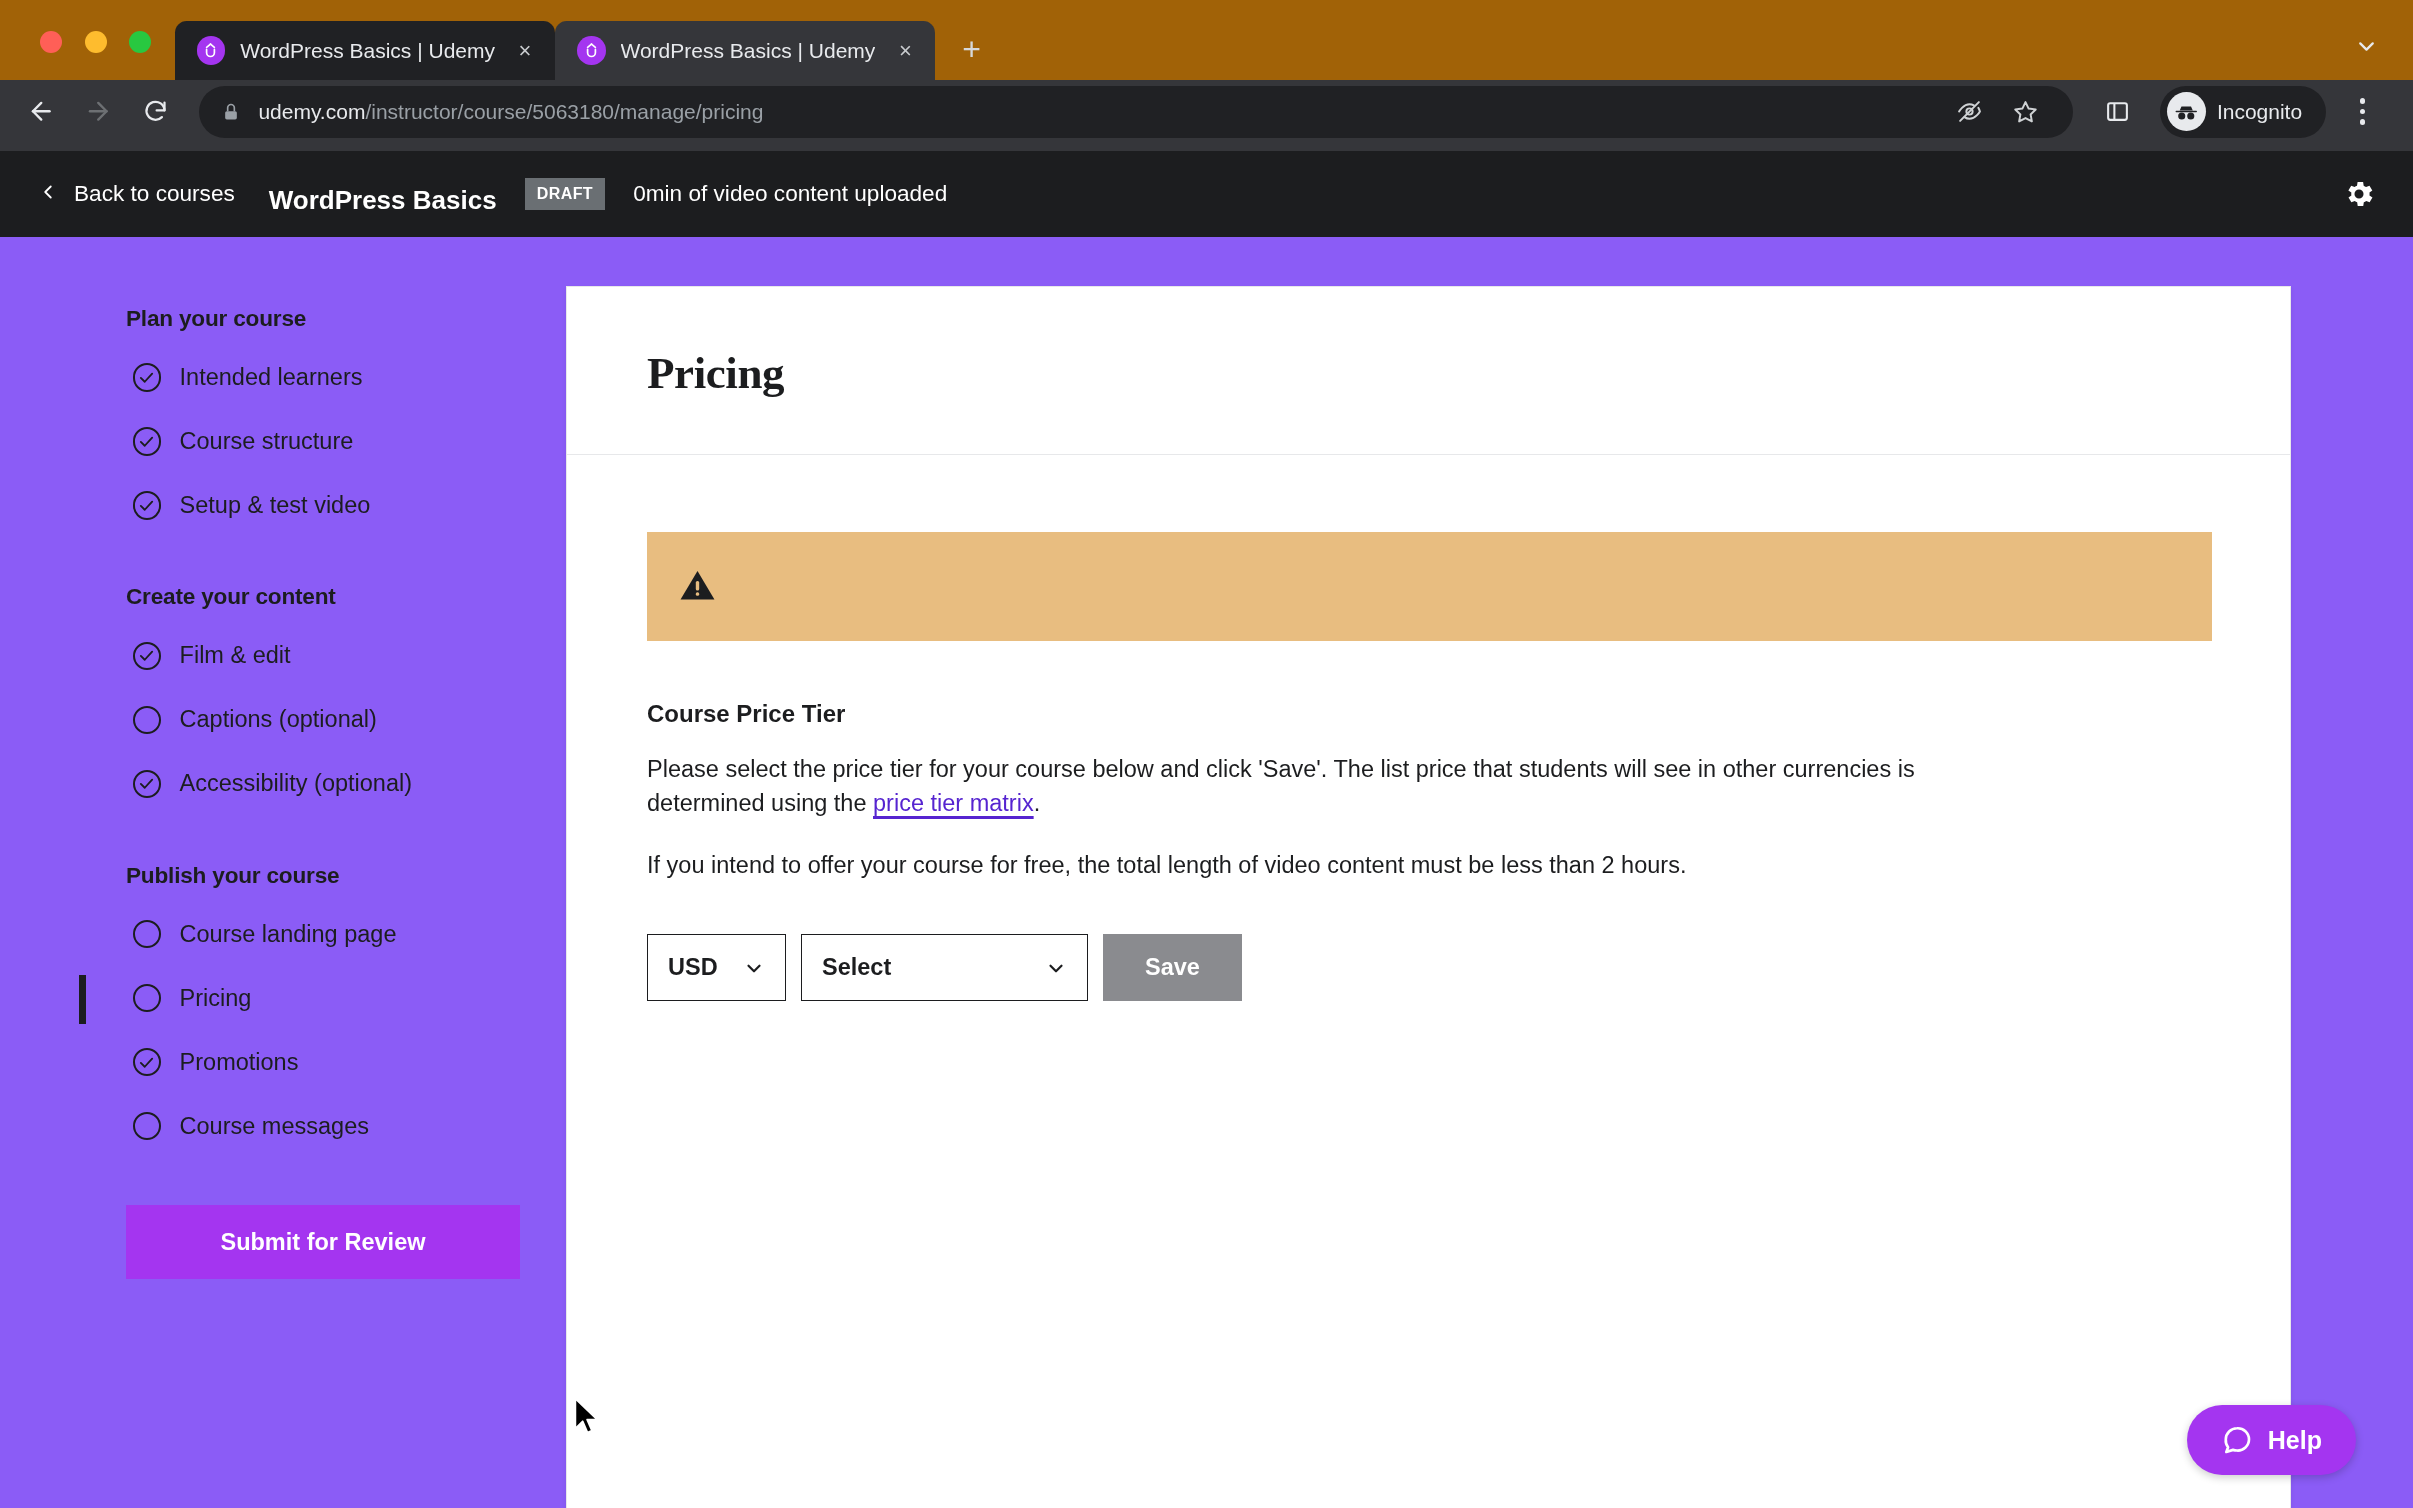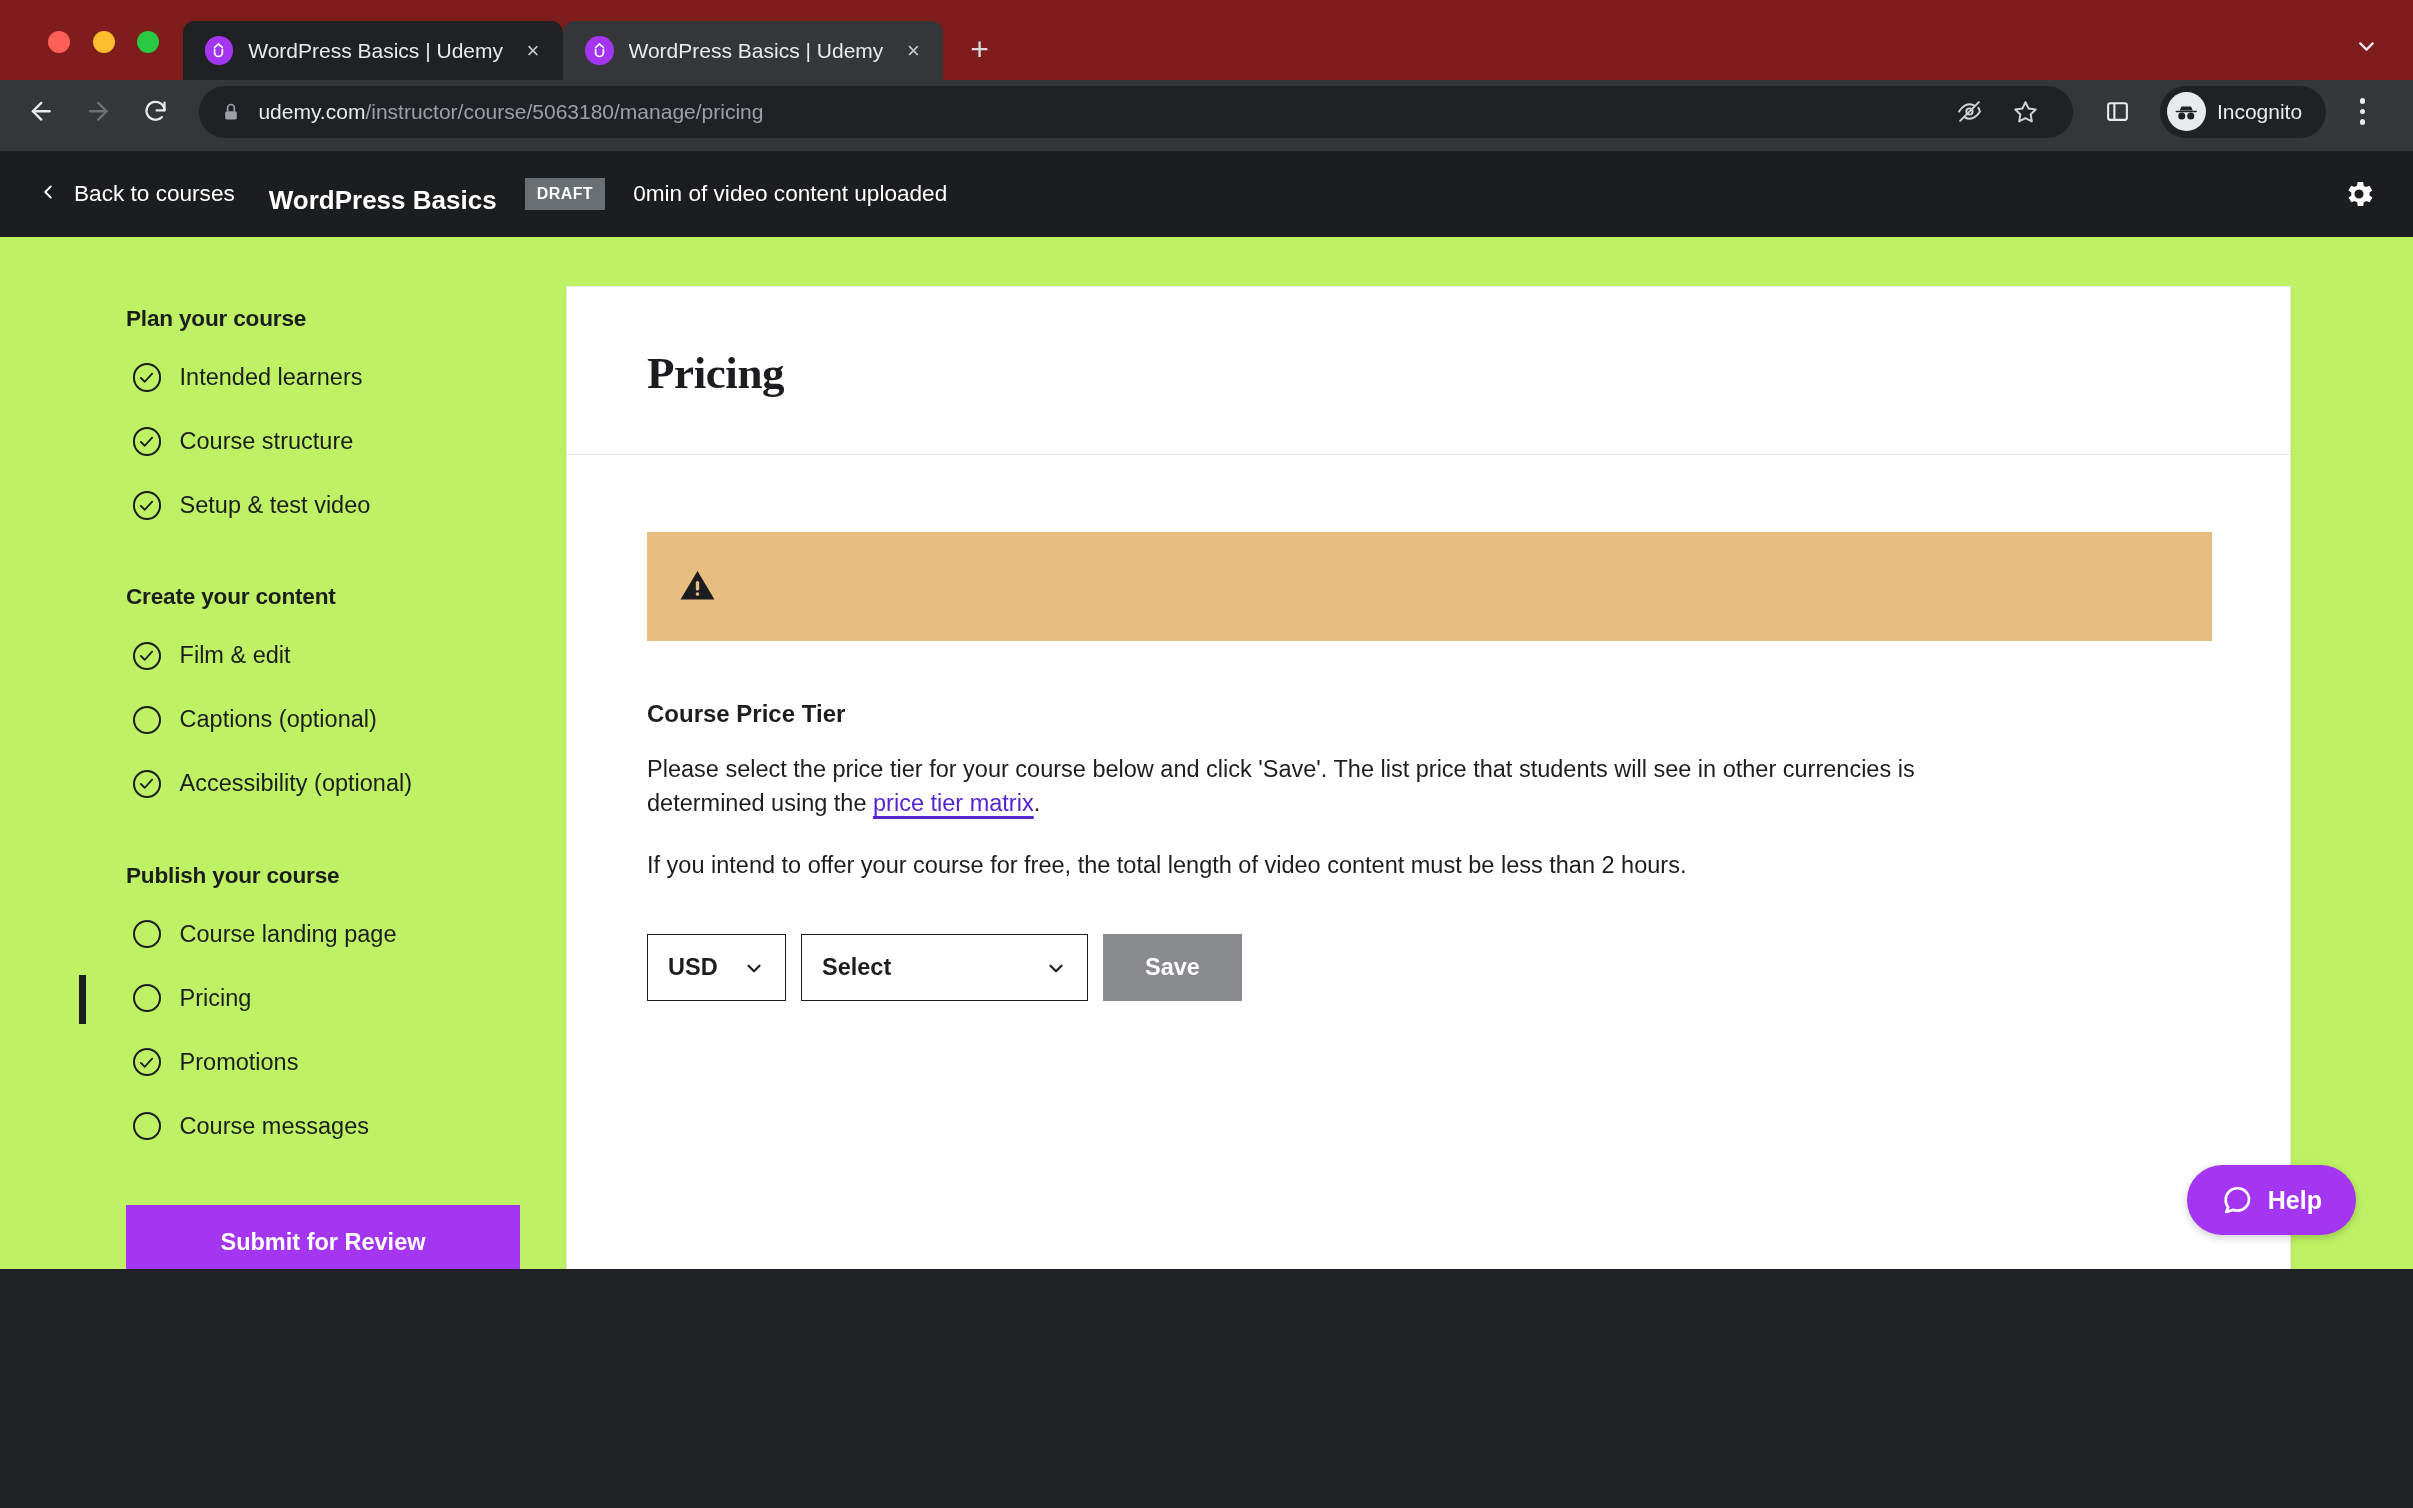--- a/index.html
+++ b/index.html
@@ -8,24 +8,24 @@
     overflow: hidden;
     font-family: "Liberation Sans", sans-serif;
     background: #202124;
   }
 
   
   .browser { width: 2413px; height: 1508px; position: relative; background: #202124; }
 
   .tabstrip {
     height: 80px;
-    background: #7f1d1d;
+    background: #a16207;
     display: flex;
     align-items: flex-end;
-    padding-left: 16px;
+    padding-left: 8px;
     position: relative;
   }
   .traffic {
     display: flex; align-items: center; gap: 22.6px;
     padding: 0 23.5px 27px 32px;
   }
   .dot { width: 22px; height: 22px; border-radius: 50%; }
   .dot.red { background: #ff5f57; }
   .dot.yellow { background: #febc2e; }
   .dot.green { background: #28c840; }
@@ -105,22 +105,22 @@
   .incognito-label { color: #e8eaed; font-size: 21px; white-space: nowrap; }
   .kebab {
     width: 47px; height: 47px; display: flex; flex-direction: column;
     align-items: center; justify-content: center; gap: 5px; margin-left: 8.4px;
   }
   .kebab i { width: 5.9px; height: 5.9px; border-radius: 50%; background: #e8eaed; display: block; }
 
   
   .page {
     position: absolute; top: 151px; left: 0;
-    width: 2413px; height: 1118px;
-    background: #bef264; overflow: hidden;
+    width: 2413px; height: 1358px;
+    background: #8b5cf6; overflow: hidden;
   }
 
   .udemy-header {
     height: 86px; background: #1c1d1f;
     display: flex; align-items: center;
     padding: 0 37px 0 37px; gap: 0;
   }
   .back-link {
     display: flex; align-items: center; gap: 15px;
     color: #fff; font-size: 22.6px; white-space: nowrap;

